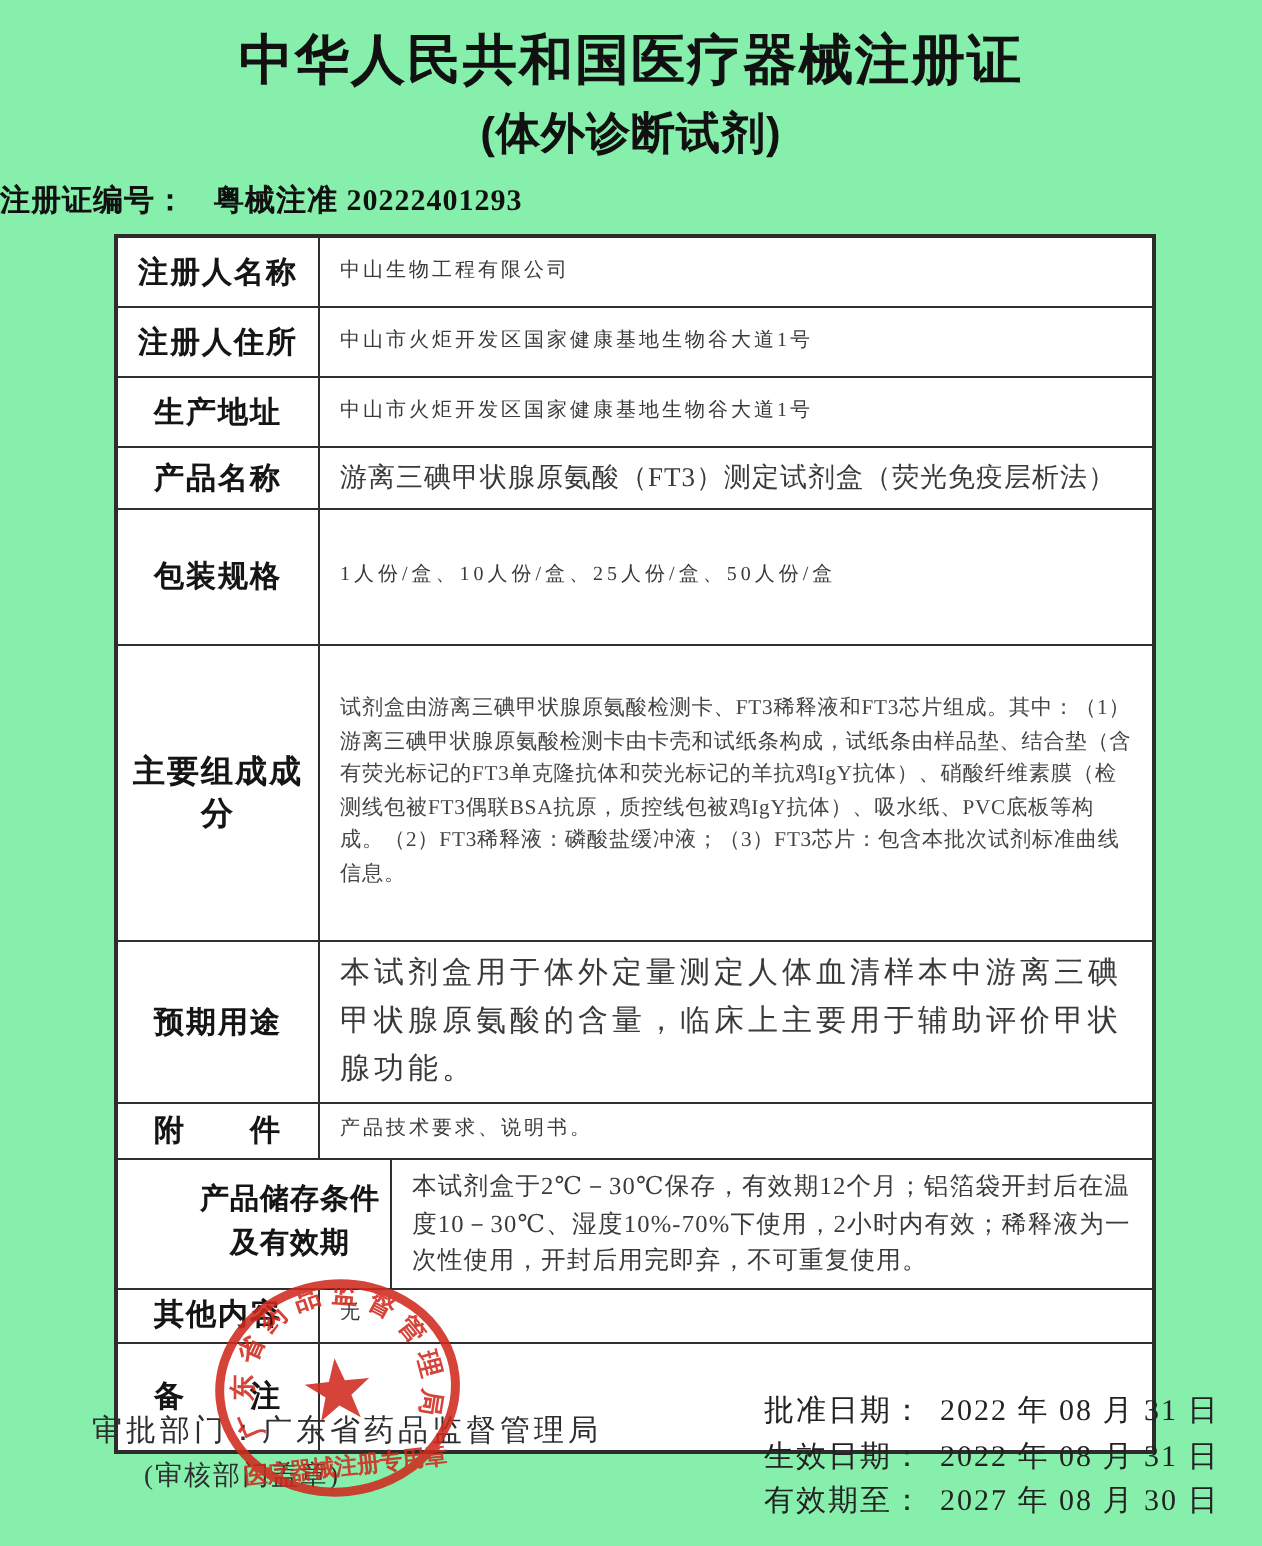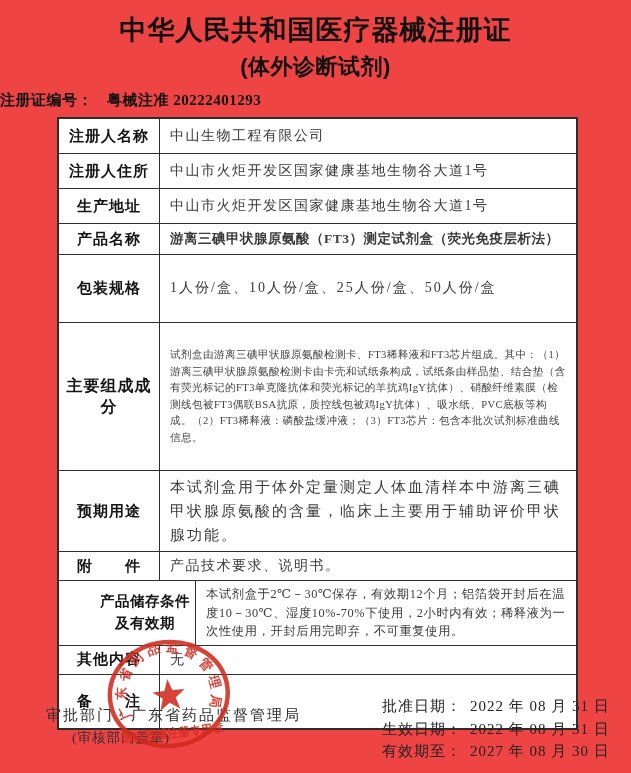--- a/index.html
+++ b/index.html
@@ -1,19 +1,19 @@
 <!DOCTYPE html>
 <html lang="zh" style="--seal-color: #d02a1e;"><head>
 <meta charset="utf-8">
 <style>
   html,body{margin:0;padding:0;background:#ffffff;}
   #page{
     position:relative;
     width:631px;height:773px;
-    background:#ef4444;
+    background:#86efac;
     font-family:"Liberation Serif","DejaVu Serif",serif;
     color:#1d1d1d;
     overflow:hidden;
   }
   
   .doc-title{
     position:absolute;top:12px;left:0;width:100%;
     text-align:center;font-size:27px;font-weight:bold;
     letter-spacing:1px;color:#111;
     font-family:"Liberation Sans","DejaVu Sans",sans-serif;
@@ -45,28 +45,28 @@
     display:flex;align-items:center;justify-content:center;
     text-align:center;
     font-weight:bold;font-size:15px;letter-spacing:1px;color:#151515;
     font-family:"Liberation Sans","DejaVu Sans",sans-serif;
     padding:2px 3px;
   }
   .cell-value{
     flex:1;box-sizing:border-box;
     display:flex;align-items:center;
     padding:4px 10px;
-    font-size:14px;letter-spacing:1.5px;color:#3a3a3a;
+    font-size:10px;letter-spacing:1.5px;color:#3a3a3a;
     line-height:1.45;
   }
   .row:nth-child(1){min-height:35px;}
   .row:nth-child(2){min-height:35px;justify-content:center;}
   .row:nth-child(3){min-height:35px;}
   .row:nth-child(4){min-height:31px;}
-  .row:nth-child(4) .cell-value{font-size:13.5px;letter-spacing:0.5px;font-weight:bold;}
+  .row:nth-child(4) .cell-value{font-size:13.5px;letter-spacing:0.5px;}
   .row:nth-child(5){min-height:68px;}
   .row:nth-child(5) .cell-value{letter-spacing:2px;}
   .row:nth-child(6){min-height:148px;}
   .row:nth-child(6) .cell-label{font-size:16px;}
   .row:nth-child(6) .cell-value{font-size:10.6px;line-height:16.5px;letter-spacing:0.4px;color:#444;}
   .row:nth-child(7){min-height:60px;}
   .row:nth-child(7) .cell-value{font-size:15px;line-height:24px;letter-spacing:2px;}
   .row:nth-child(8){min-height:28px;}
   .row:nth-child(9){min-height:52px;padding-left:36px;}
   .row:nth-child(9) .cell-label{font-size:14.5px;letter-spacing:0.5px;line-height:1.5;}

